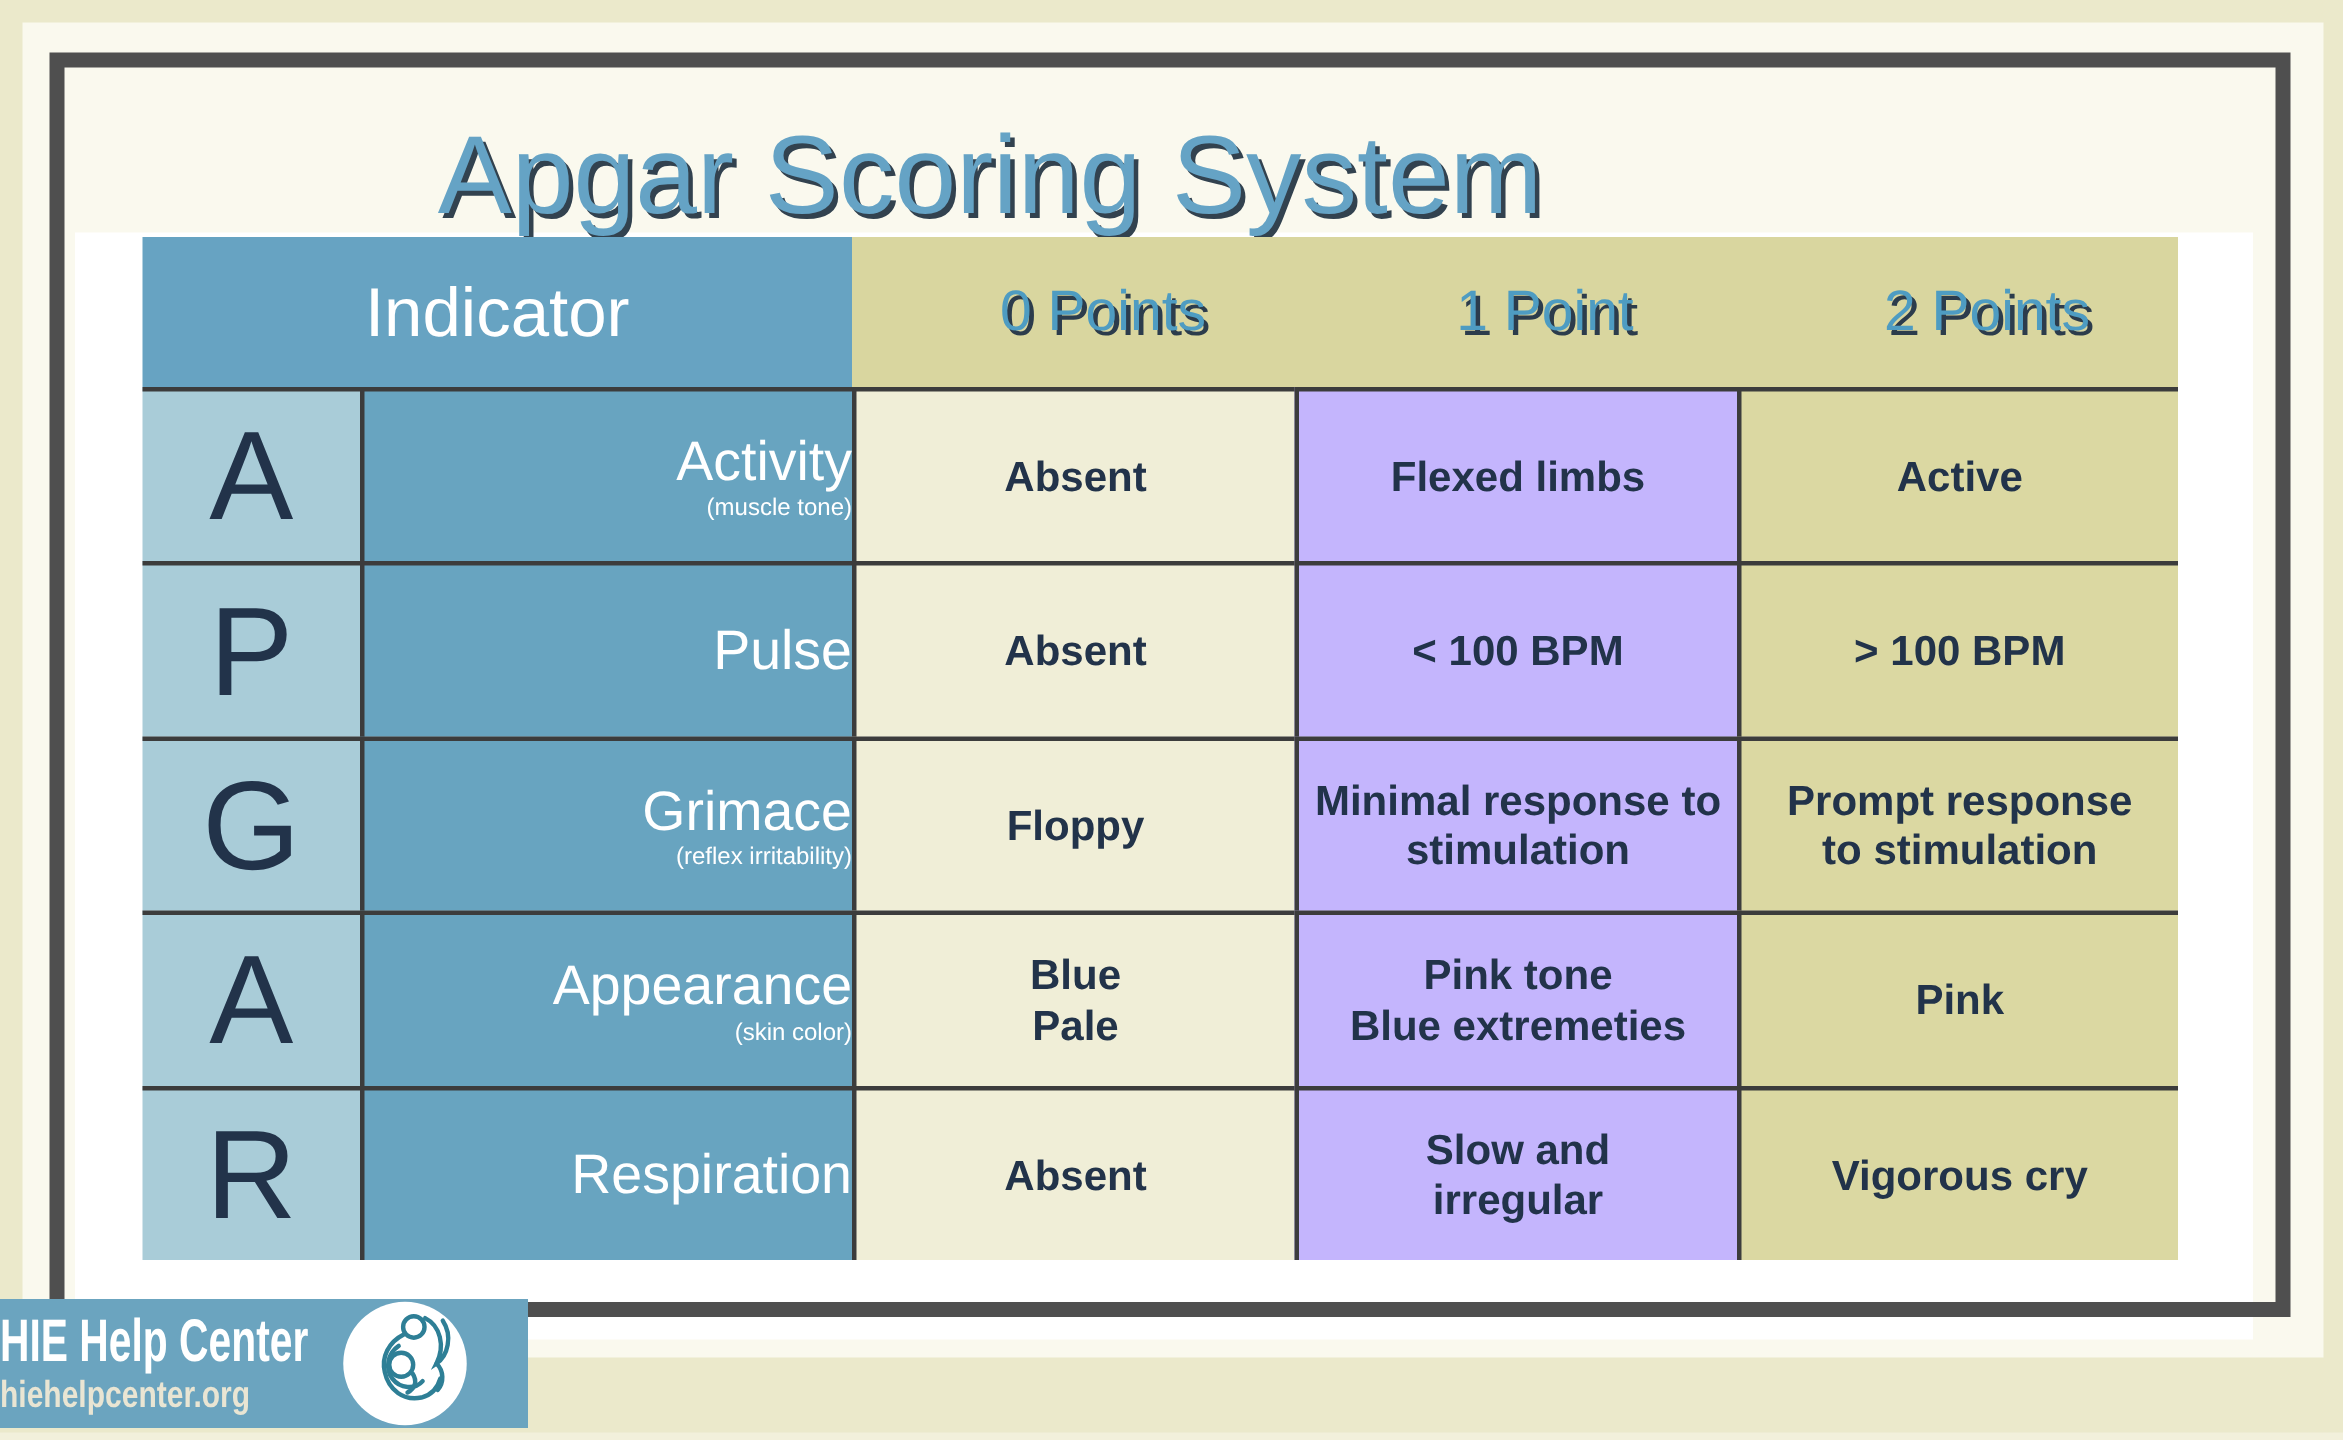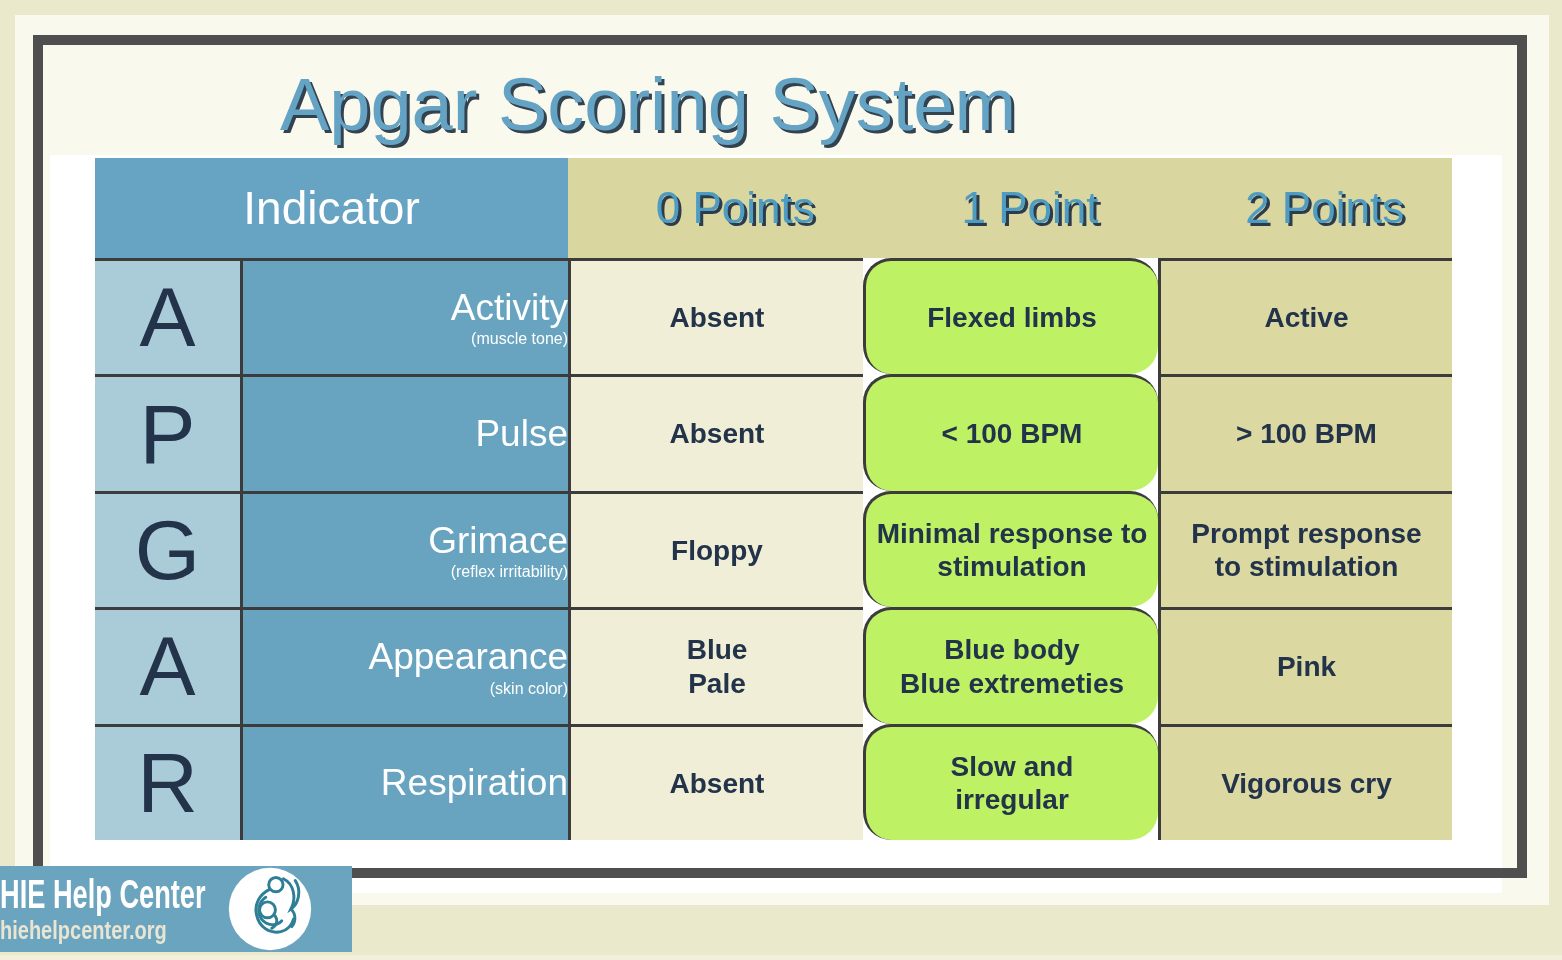--- a/index.html
+++ b/index.html
@@ -14,59 +14,59 @@
   }
   .white-panel{
     position:absolute;left:50px;top:155px;width:1452px;height:738px;
     background:#ffffff;
   }
   .frame{
     position:absolute;left:33px;top:35px;width:1494px;height:843px;
     border:10px solid #4f4f4f;box-sizing:border-box;
   }
   .title{
-    position:absolute;left:0;top:62px;width:1296px;margin:0;
+    position:absolute;left:0;top:62px;width:1296px;margin:12px;
     text-align:center;font-size:74px;font-weight:400;letter-spacing:0px;
     color:#65a3c5;text-shadow:3px 3px 0 #32424f;
   }
   
   .table{
     position:absolute;left:95px;top:158px;width:1357px;height:682px;
     display:grid;
     grid-template-columns:145px 328px 295px 295px 294px;
     grid-template-rows:100px repeat(5, 1fr);
   }
   .cell{display:flex;align-items:center;justify-content:center;box-sizing:border-box;}
   .h-indicator{
     grid-column:1 / 3;background:#67a3c2;color:#ffffff;font-size:46px;
   }
   .h-points{
     grid-column:3 / 6;background:#d9d69f;display:grid;
     grid-template-columns:1fr 1fr 1fr;box-sizing:border-box;
   }
   .h-point{
     display:flex;align-items:center;justify-content:center;
-    font-size:44px;color:#4e9cc2;text-shadow:3px 3px 0 #2c3c4c;margin-left:40px;
+    font-size:38px;color:#4e9cc2;text-shadow:3px 3px 0 #2c3c4c;margin-left:40px;
   }
   .c-letter{
     background:#a9ccd8;color:#22334a;font-size:84px;font-weight:400;
     border-top:3px solid #3c3c3c;
   }
   .c-name{
     background:#68a4c0;color:#ffffff;flex-direction:column;
     border-top:3px solid #3c3c3c;border-left:3px solid #3c3c3c;align-items:flex-end;
   }
   .name-main{font-size:37px;line-height:1.15;}
   .name-sub{font-size:16px;line-height:1.2;}
   .c-val{
     color:#22334a;font-size:28px;font-weight:bold;flex-direction:column;
     border-top:3px solid #3c3c3c;border-left:3px solid #3c3c3c;line-height:1.2;
   }
   .col0{background:#f0eed7;}
-  .col1{background:#bef264;border-radius:28px;}
+  .col1{background:#c4b5fd;}
   .col2{background:#dbd8a2;}
   
   .banner{
     position:absolute;left:0;top:866px;width:352px;height:86px;
     background:#6ba4bf;display:flex;align-items:center;
     box-sizing:border-box;
   }
   .banner-text{display:flex;flex-direction:column;width:228px;}
   .brand{
     color:#ffffff;font-size:40px;font-weight:bold;line-height:1.0;
@@ -143,21 +143,21 @@
     <div class="cell c-letter">A</div>
     <div class="cell c-name">
       <div class="name-main">Appearance</div>
       <div class="name-sub">(skin color)</div>
     </div>
     <div class="cell c-val col0">
       <div class="val-line">Blue</div>
       <div class="val-line">Pale</div>
     </div>
     <div class="cell c-val col1">
-      <div class="val-line">Blue body</div>
+      <div class="val-line">Pink tone</div>
       <div class="val-line">Blue extremeties</div>
     </div>
     <div class="cell c-val col2">
       <div class="val-line">Pink</div>
     </div>
     <div class="cell c-letter">R</div>
     <div class="cell c-name">
       <div class="name-main">Respiration</div>
     </div>
     <div class="cell c-val col0">

